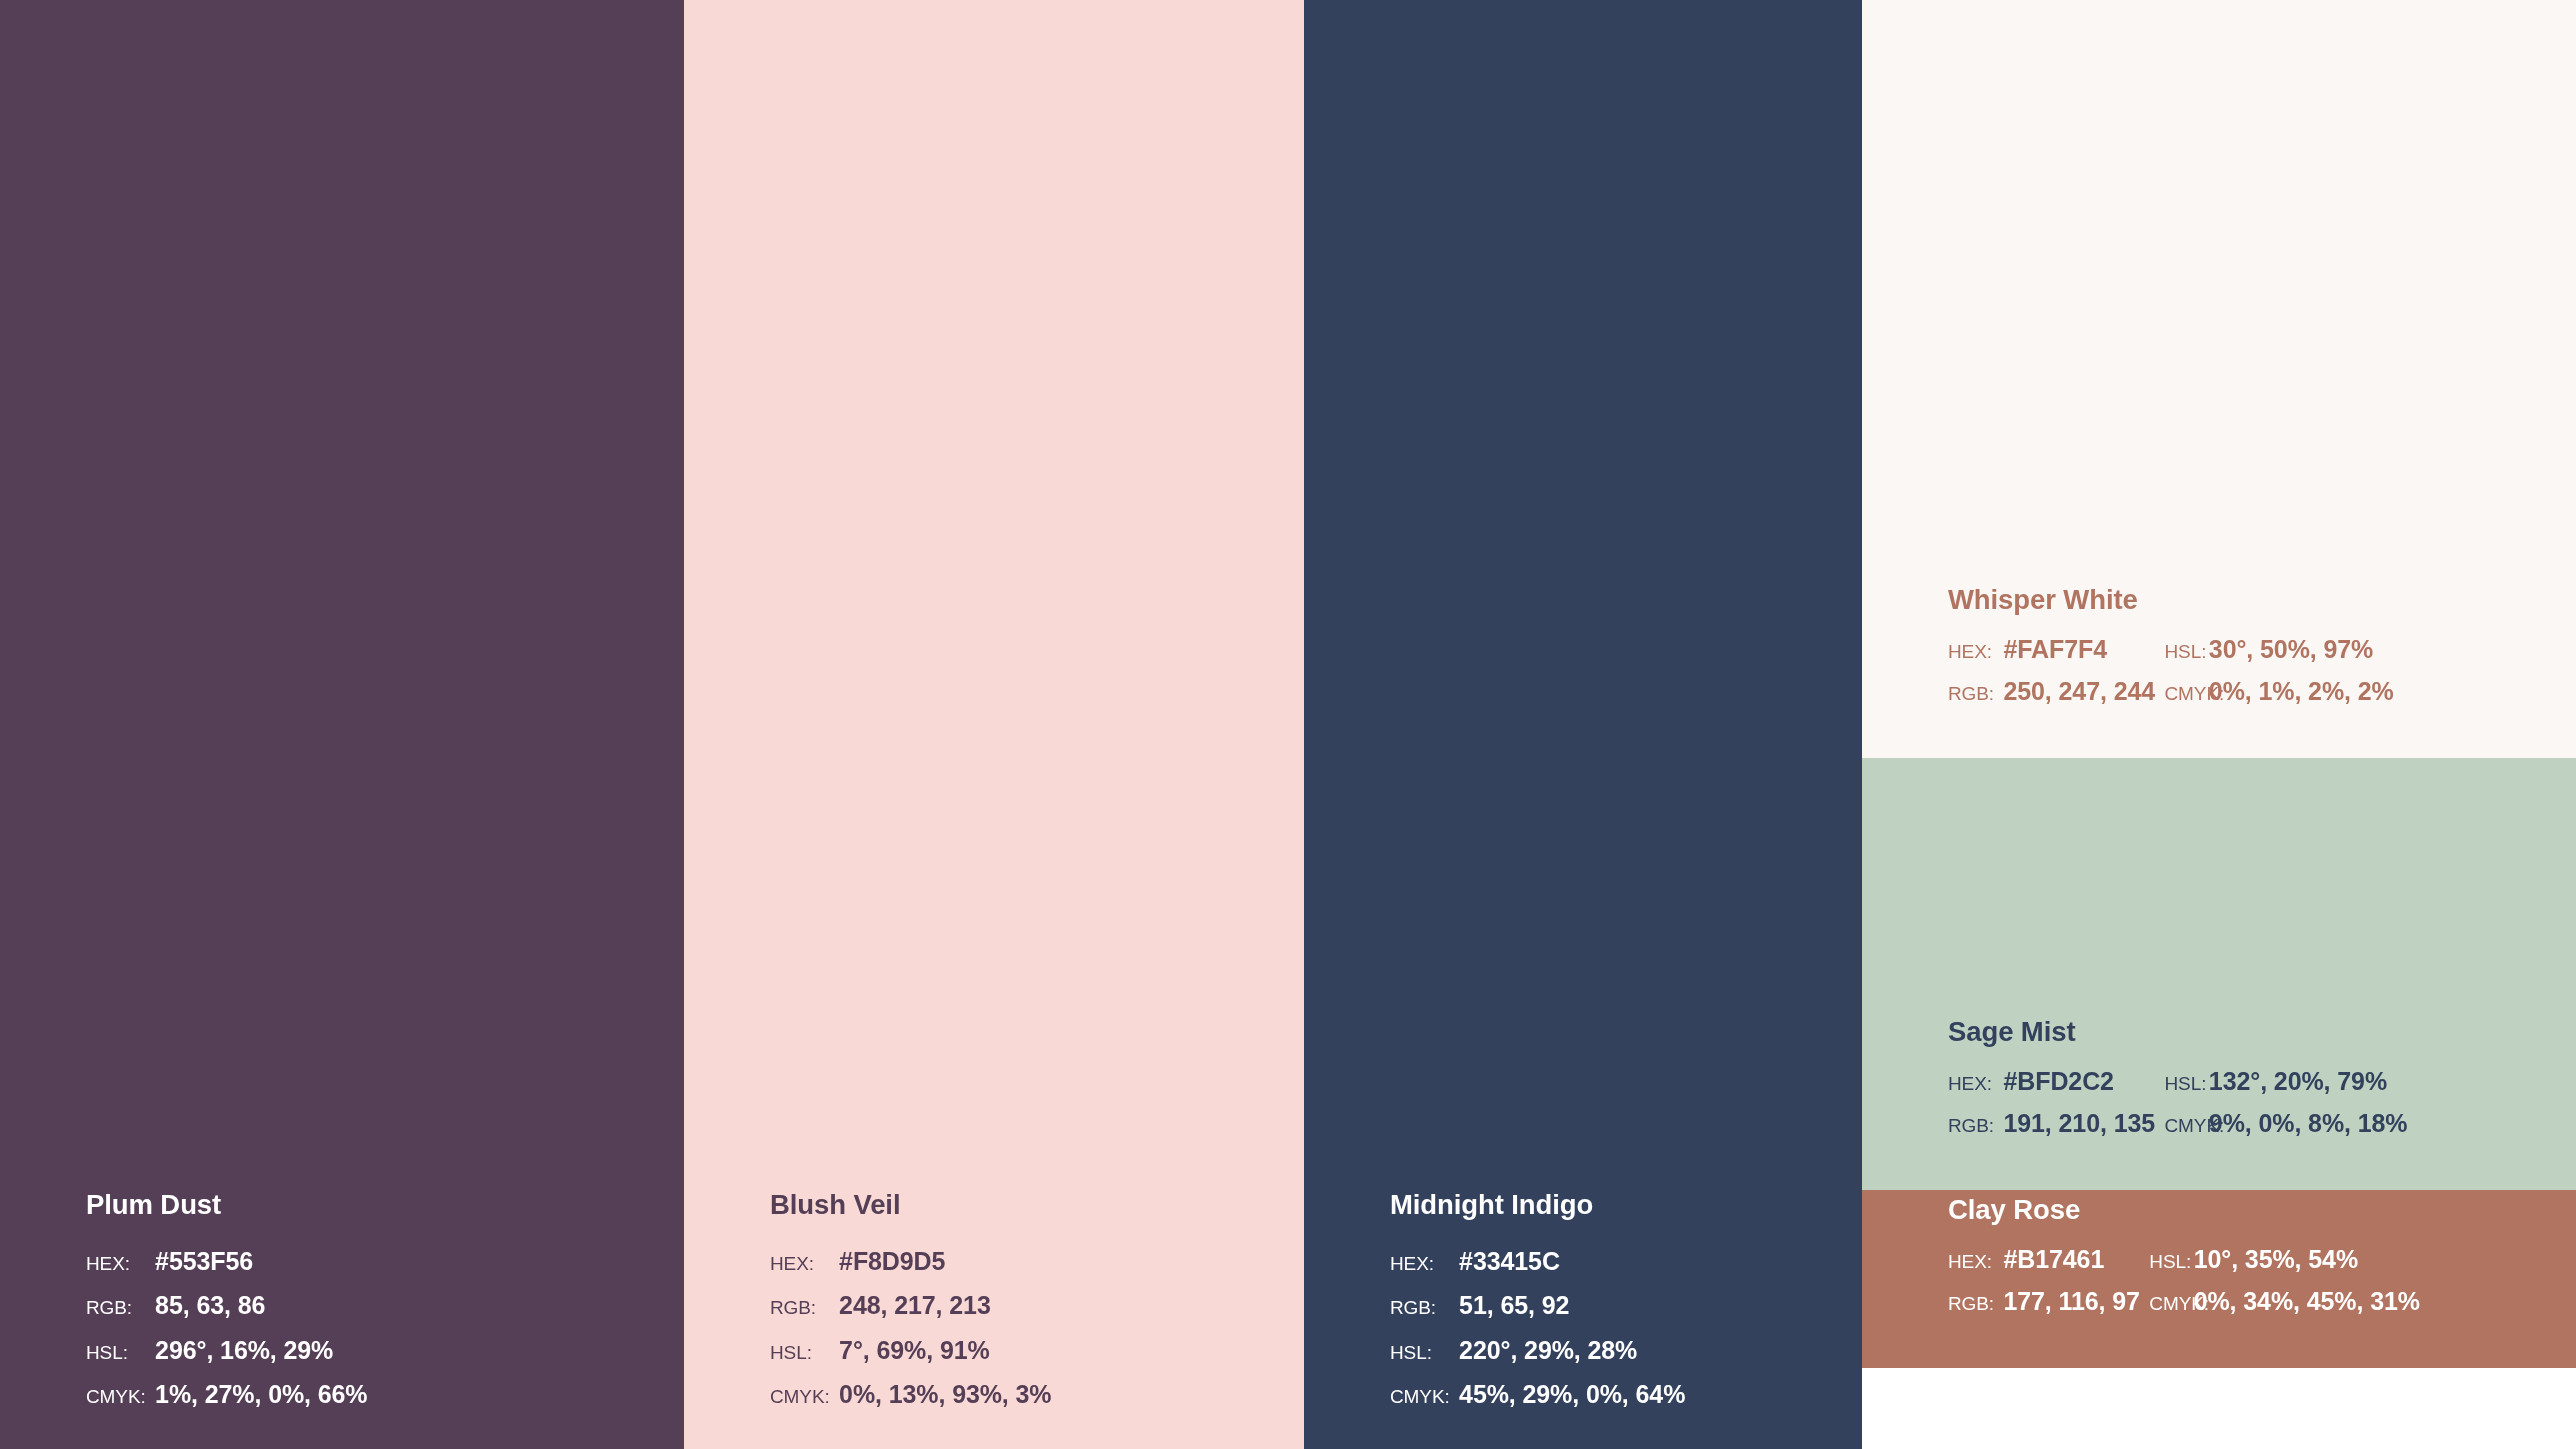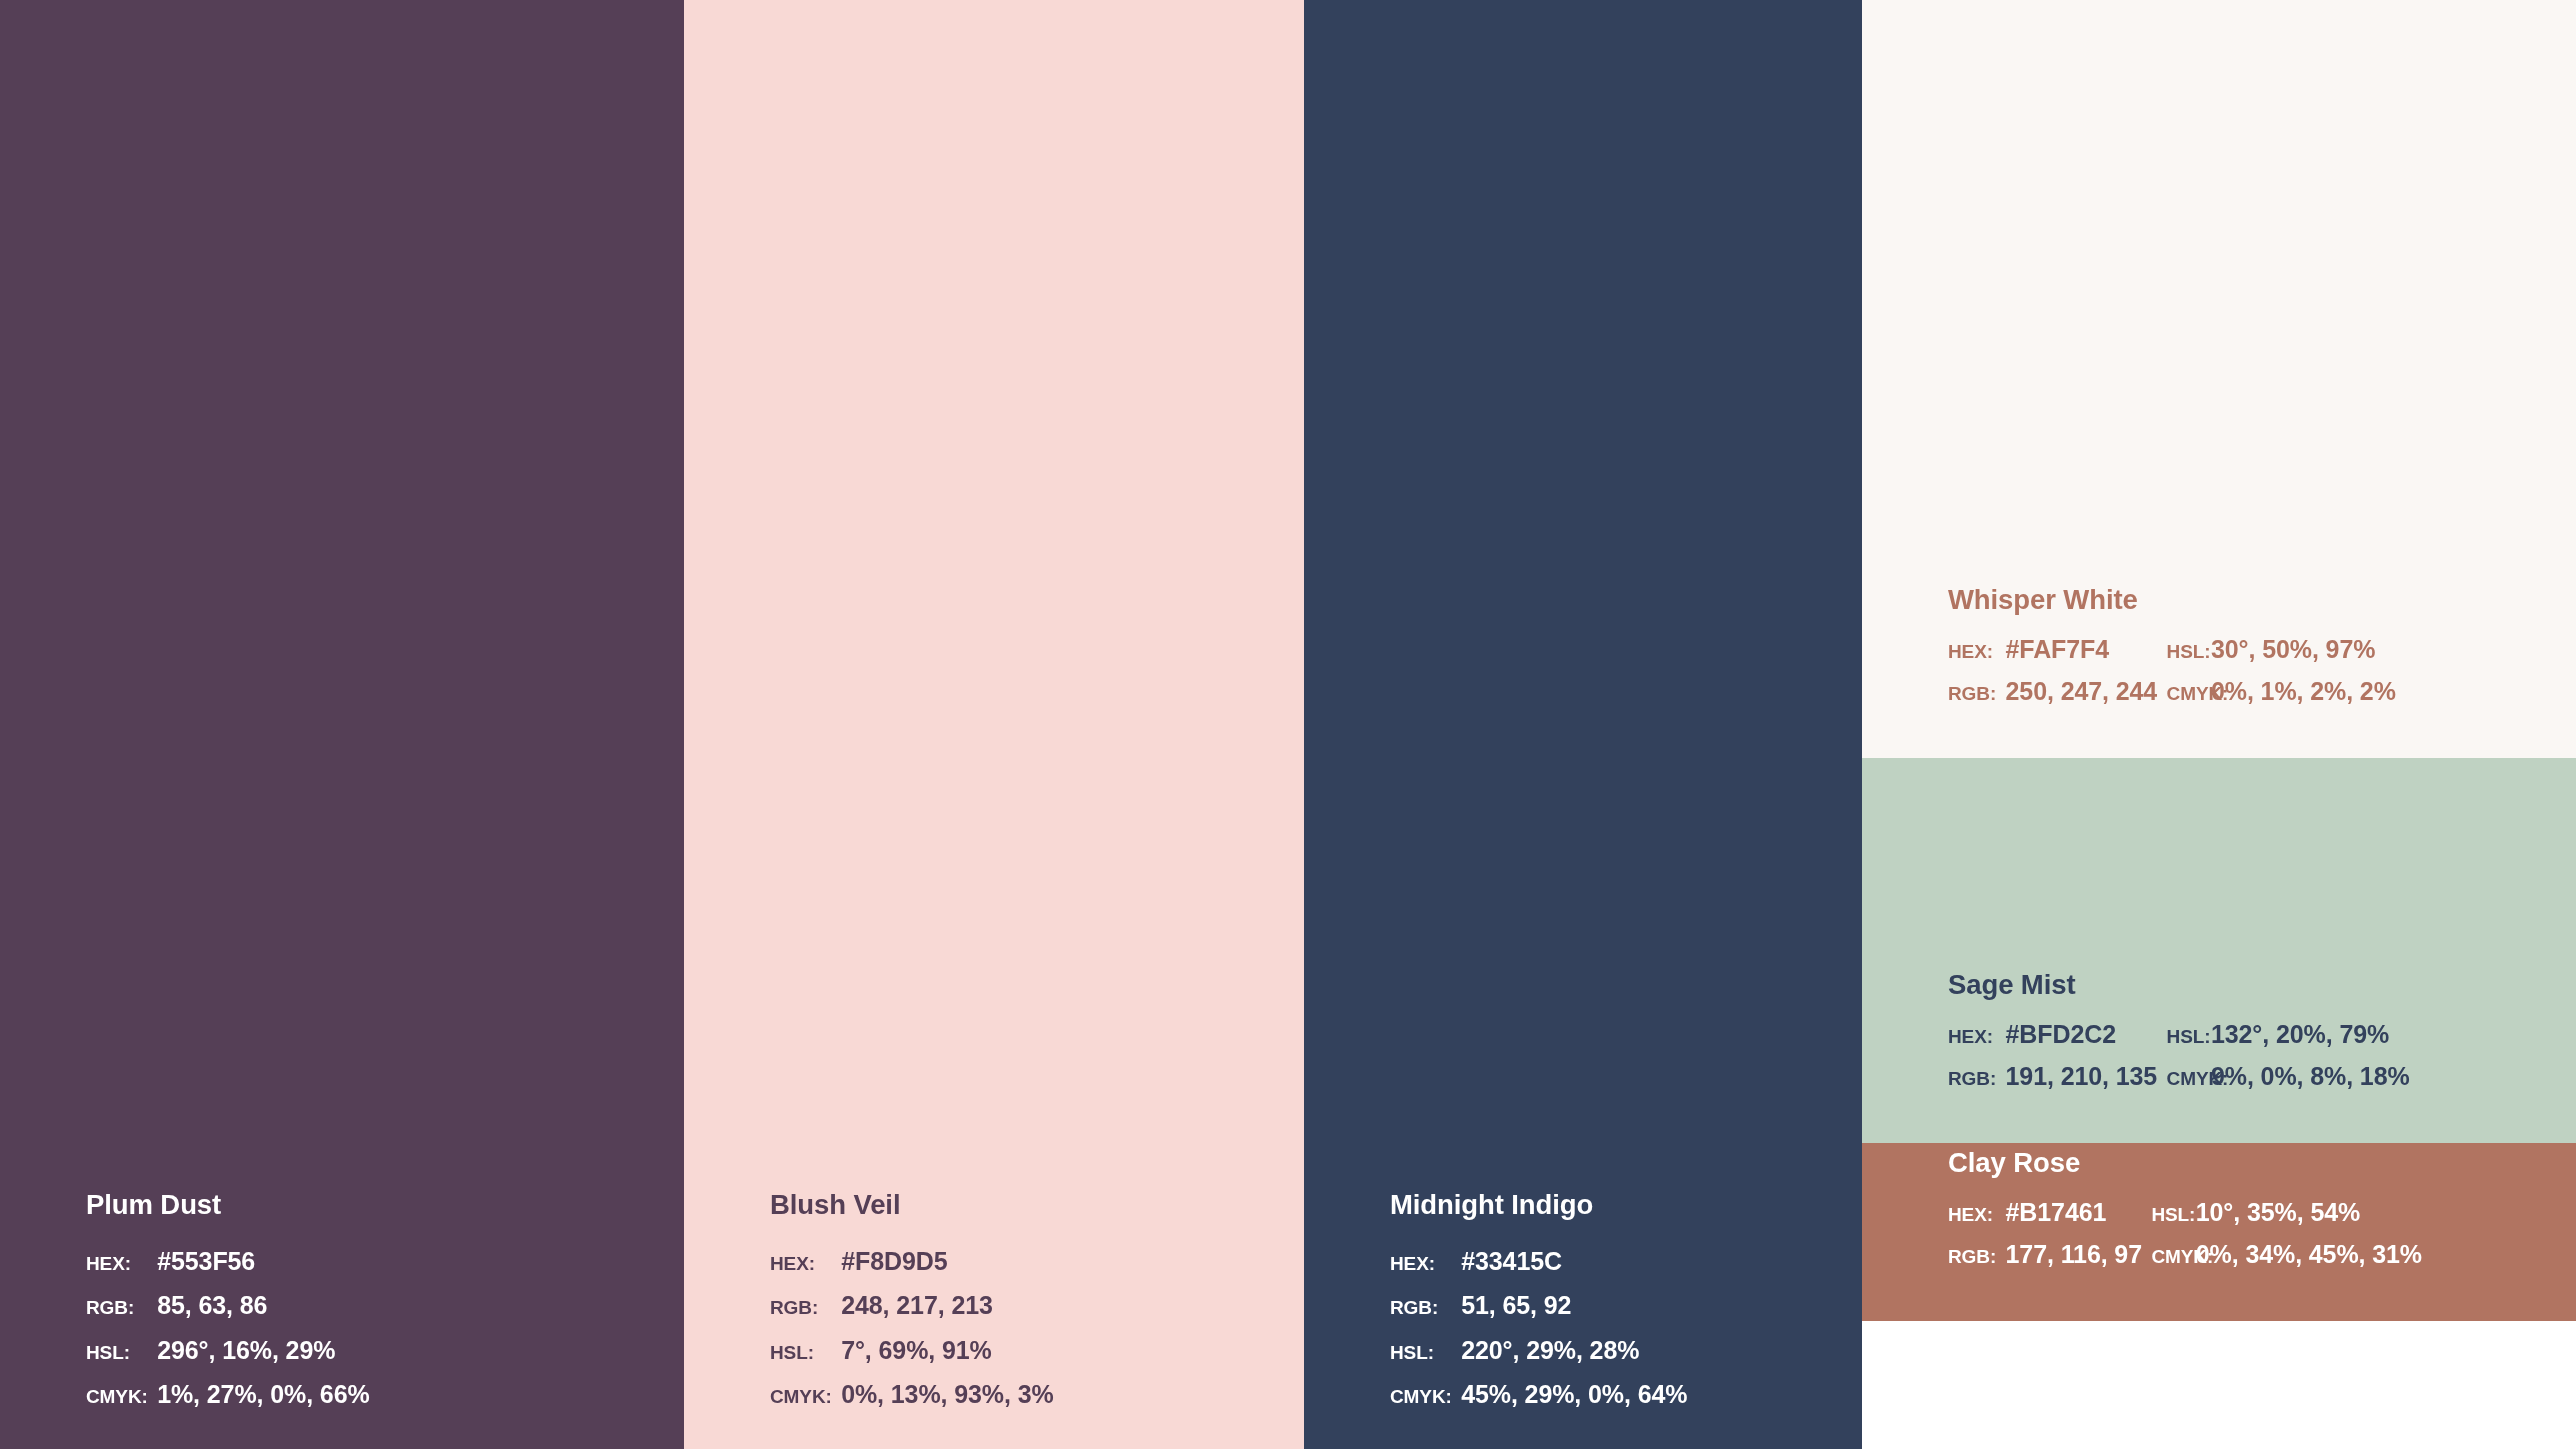--- a/index.html
+++ b/index.html
@@ -39,21 +39,21 @@
     height: 1449px;
     flex: 0 0 auto;
     display: flex;
     flex-direction: column;
   }
   .stack-item {
     position: relative;
     box-sizing: border-box;
   }
   .stack-whisper { height: 758px; }
-  .stack-sage    { height: 385px; }
+  .stack-sage    { height: 432px; }
   .stack-clay    { height: 178px; }
 
   
   .label-block {
     position: absolute;
     left: 86px;
   }
   .swatch-col .label-block {
     bottom: 40px;
   }
@@ -84,21 +84,21 @@
 
   
   .spec-list.two-col {
     grid-template-columns: max-content max-content max-content max-content;
     row-gap: 13.4px;
     column-gap: 9.4px;
   }
 
   .spec-label {
     font-size: 19px;
-    font-weight: bold;
+    font-weight: normal;
     white-space: nowrap;
     letter-spacing: -0.1px;
   }
   .spec-value {
     font-size: 25px;
     font-weight: bold;
     white-space: nowrap;
     letter-spacing: -0.1px;
   }
   .spec-gap {

